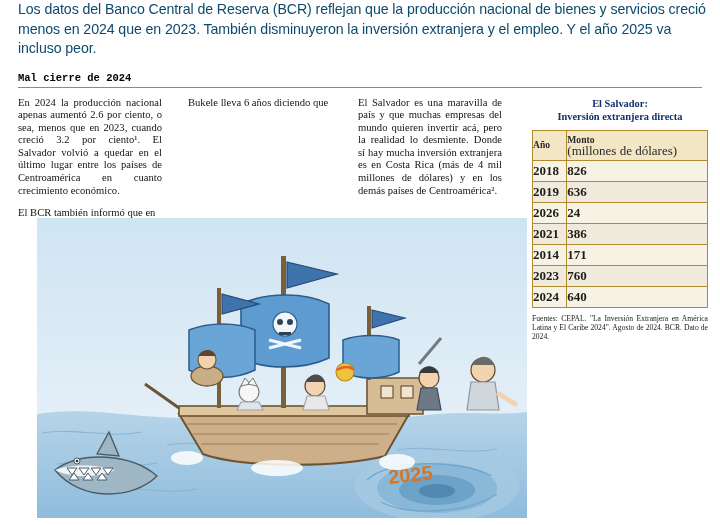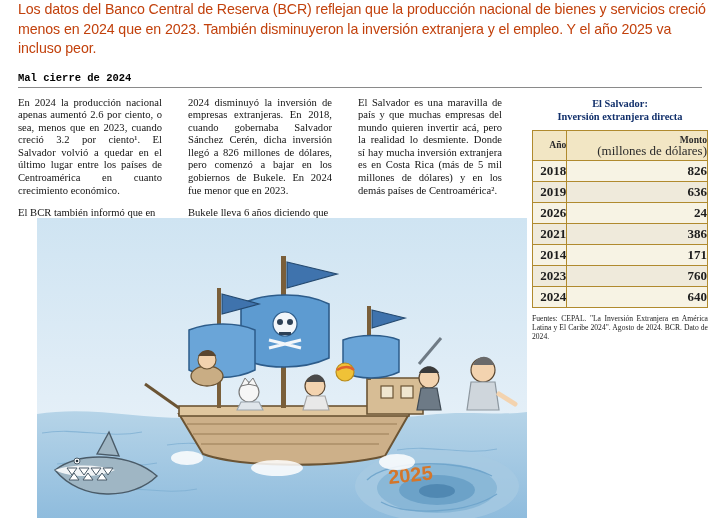--- a/index.html
+++ b/index.html
@@ -20,21 +20,21 @@
     width: 720px;
     height: 525px;
     box-sizing: border-box;
     padding: 0 18px;
   }
   
   .lede {
     font-family: "Liberation Sans", sans-serif;
     font-size: 14.2px;
     line-height: 19.5px;
-    color: #c2410c;
+    color: #0c4a6e;
     padding-top: 0px;
     width: 690px;
     letter-spacing: -0.1px;
   }
   
   .sec-head {
     font-family: Liberation Mono, monospace;
     font-weight: bold;
     font-size: 10.5px;
     color: #000;
@@ -79,21 +79,21 @@
   .tbl-title .l2 { display: block; }
   table.fdi {
     border-collapse: collapse;
     width: 176px;
     margin-top: 7px;
     font-size: 9.4px;
   }
   table.fdi th, table.fdi td {
     border: 1px solid #b08a2e;
     padding: 2px 0;
-    text-align: right;
+    text-align: left;
   }
   table.fdi thead th {
     background: #f2e6c4;
     font-weight: bold;
     font-family: "Liberation Serif", serif;
     font-size: 9.6px;
     color: #2a2a2a;
     padding: 3px 0 4px 0;
     line-height: 11px;
   }
@@ -143,26 +143,25 @@
   <div class="rule"></div>
 
   <div class="cols">
 
     <div class="col">
       <p>En 2024 la producción nacional apenas aumentó 2.6 por ciento, o sea, menos que en 2023, cuando creció 3.2 por ciento¹. El Salvador volvió a quedar en el último lugar entre los países de Centroamérica en cuanto crecimiento económico.</p>
       <p>El BCR también informó que en</p>
     </div>
 
     <div class="col">
-      <p>2024 disminuyó la inversión de empresas extranjeras. En 2018, cuando gobernaba Salvador Sánchez Cerén, dicha inversión llegó a 826 millones de dólares, pero comenzó a bajar en los gobiernos de Bukele. En 2024 fue menor que en 2023.</p>
       <p>Bukele lleva 6 años diciendo que</p>
     </div>
 
     <div class="col">
-      <p>El Salvador es una maravilla de país y que muchas empresas del mundo quieren invertir acá, pero la realidad lo desmiente. Donde sí hay mucha inversión extranjera es en Costa Rica (más de 5 mil millones de dólares) y en los demás países de Centroamérica².</p>
+      <p>El Salvador es una maravilla de país y que muchas empresas del mundo quieren invertir acá, pero la realidad lo desmiente. Donde sí hay mucha inversión extranjera es en Costa Rica (más de 4 mil millones de dólares) y en los demás países de Centroamérica².</p>
     </div>
 
     <div class="tablebox">
       <div class="tbl-title">
         <span>El Salvador:</span>
         <span class="l2">Inversión extranjera directa</span>
       </div>
 
       <table class="fdi">
         <thead>

